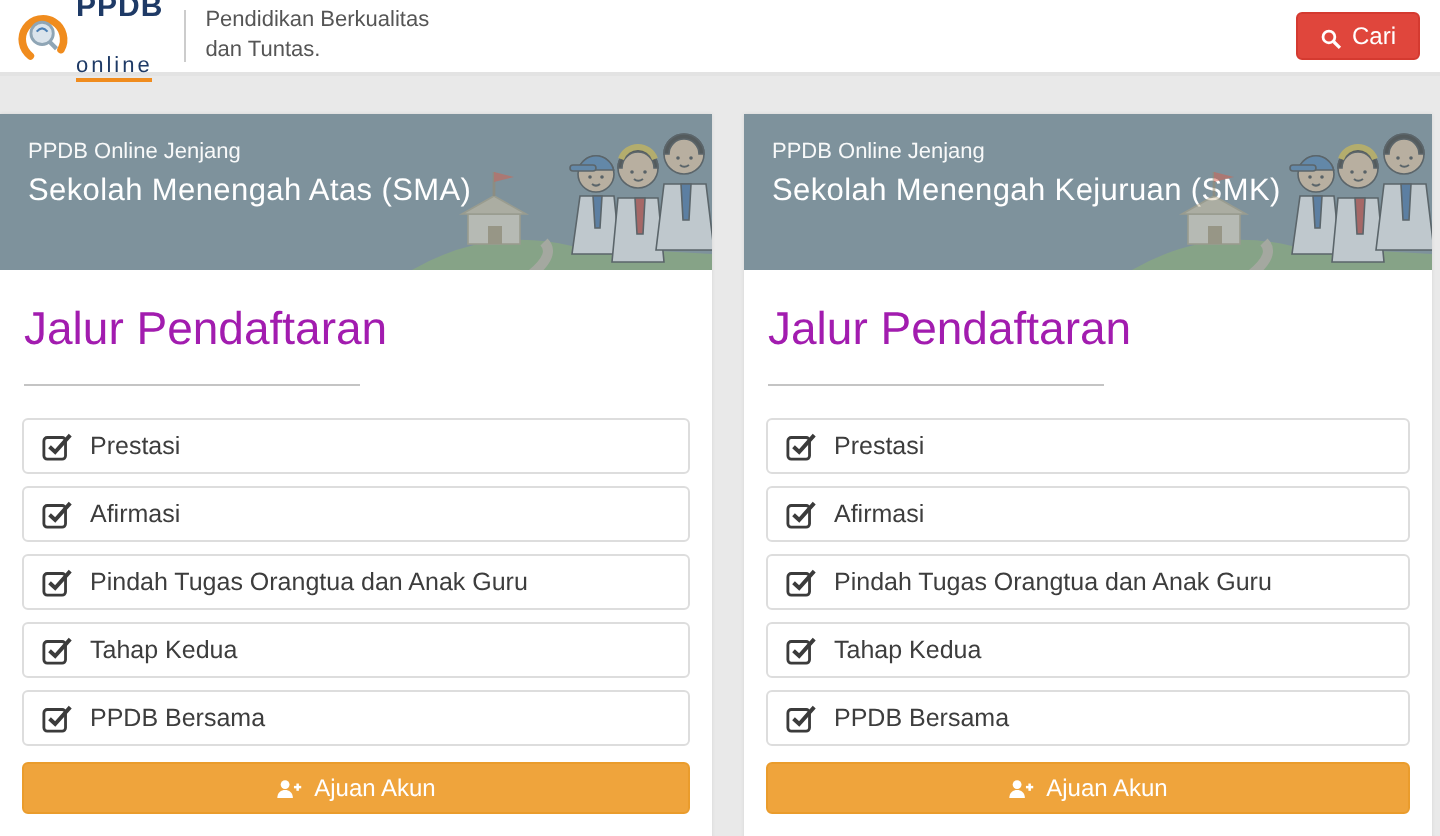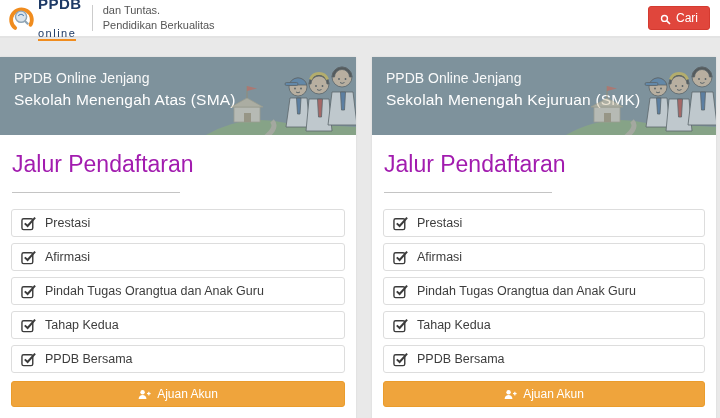--- a/index.html
+++ b/index.html
@@ -32,21 +32,21 @@
   
   .main { position:relative; height:380px; }
   .card { position:absolute; top:19px; background:#fff; height:460px;
           box-shadow:0 0 2px rgba(0,0,0,.08); }
   .card-sma { left:0; width:356px; }
   .card-smk { left:372px; width:344px; }
   .banner {
     position:relative; height:78px; background:#7e929c; overflow:hidden;
     padding:13px 14px; box-sizing:border-box; color:#fff;
   }
-  .banner-label { font-size:14px; opacity:.95; }
+  .banner-label { font-size:11px; opacity:.95; }
   .banner-title { font-size:15.5px; font-weight:normal; margin-top:5px; letter-spacing:.2px; }
   .banner-art { position:absolute; right:0; bottom:-2px; opacity:.5; }
   .card-body { padding:6px 11px 14px; }
   .section-title { color:#a21caf; font-size:23px; font-weight:400; margin:10px 0 0 1px; }
   .section-rule { border:0; border-top:1px solid #c4c4c4; width:168px; margin:14px 0 16px 1px; }
   .jalur-item {
     display:flex; align-items:flex-end;
     border:1px solid #dddddd; border-radius:3px; background:#fff;
     padding:5px 9px; margin-bottom:6px;
     font-size:12.5px; color:#3d3d3d; line-height:16px; cursor:pointer;
@@ -117,22 +117,22 @@
         <path d="M11.5 12 q3 -3.5 6 0" stroke="#4a7fb5" stroke-width="1.2" fill="none"></path>
       </svg>
     </span>
     <span class="logo-text">
       <div class="logo-primary">PPDB</div>
       <div class="logo-secondary">online</div>
     </span>
   </div>
   <div class="topbar-divider"></div>
   <div class="tagline">
+    <div>Pendidikan Berkualitas</div>
     <div>dan Tuntas.</div>
-    <div>Pendidikan Berkualitas</div>
   </div>
   <button class="cari-btn">
     <span>
       <svg width="11" height="11" viewBox="0 0 16 16">
         <circle cx="6.5" cy="6.5" r="4.3" fill="none" stroke="#fff" stroke-width="2"></circle>
         <line x1="10" y1="10" x2="14.5" y2="14.5" stroke="#fff" stroke-width="2.4"></line>
       </svg>
     </span>
     <span>Cari</span>
   </button>

